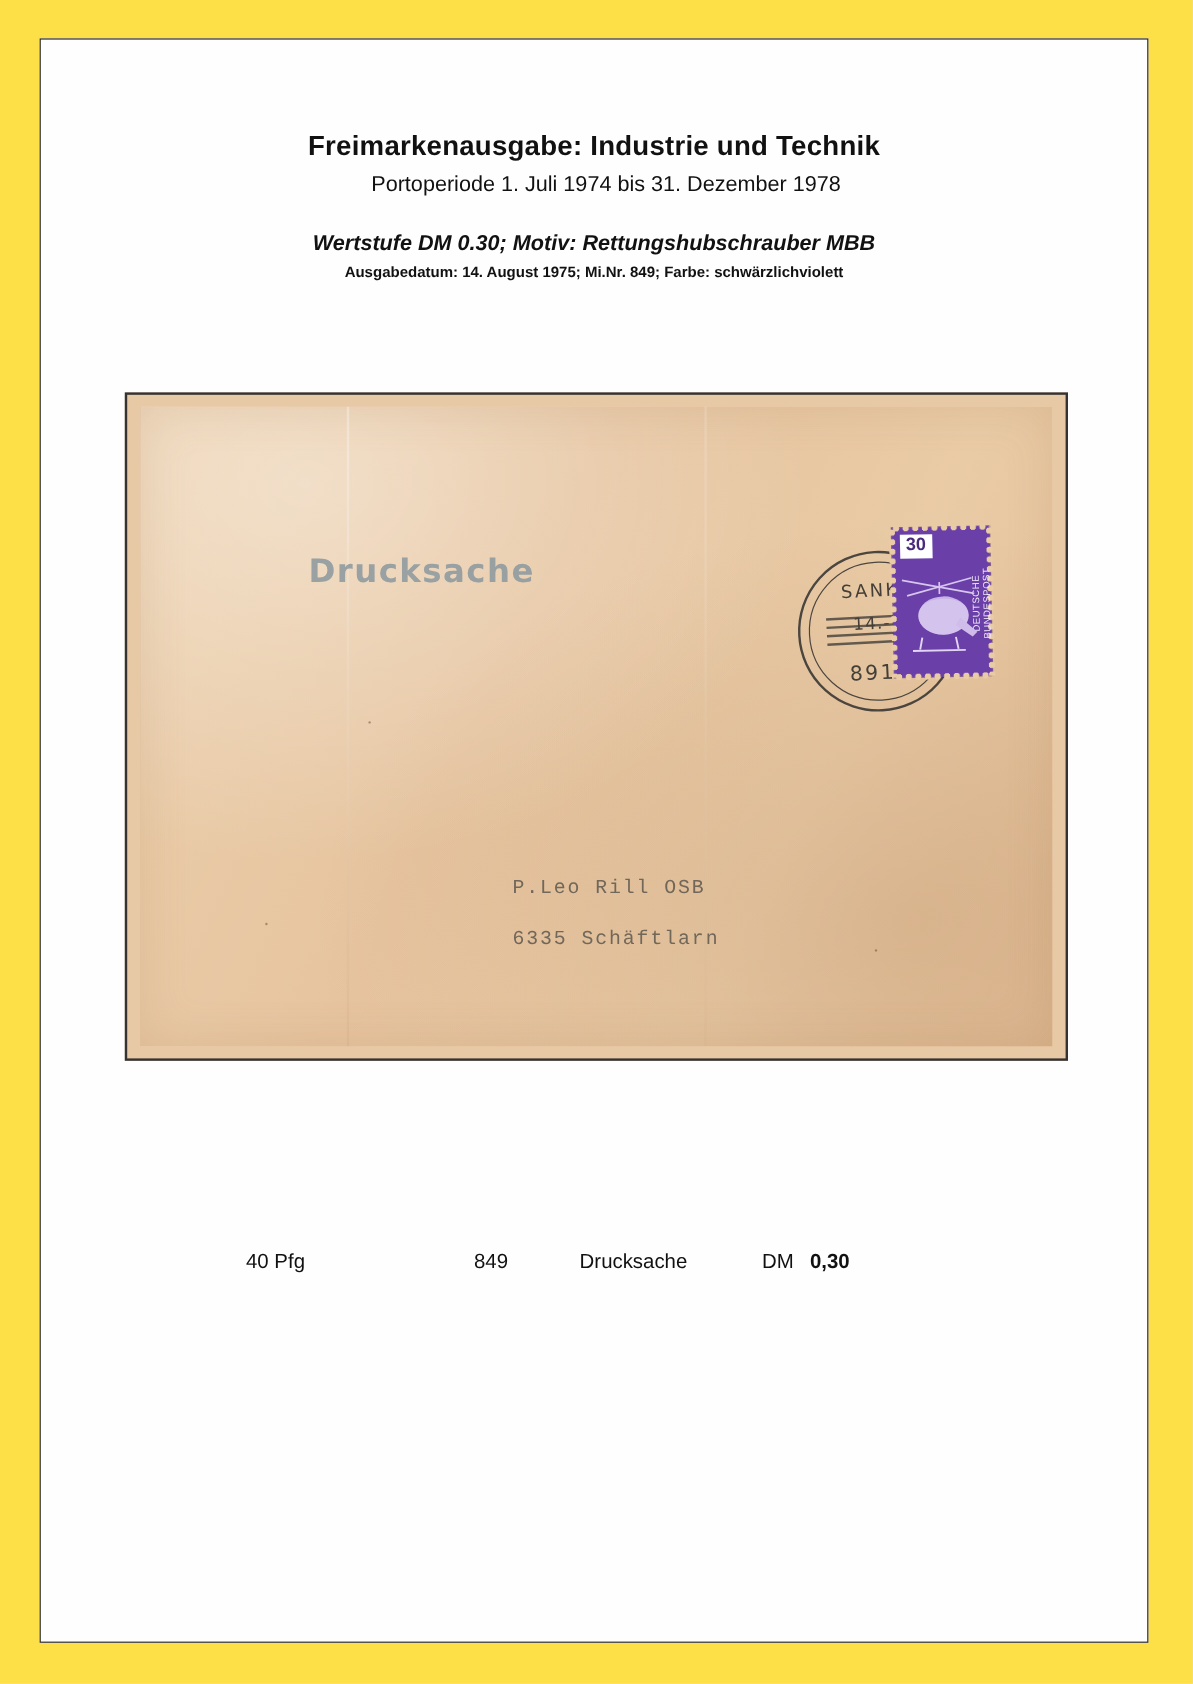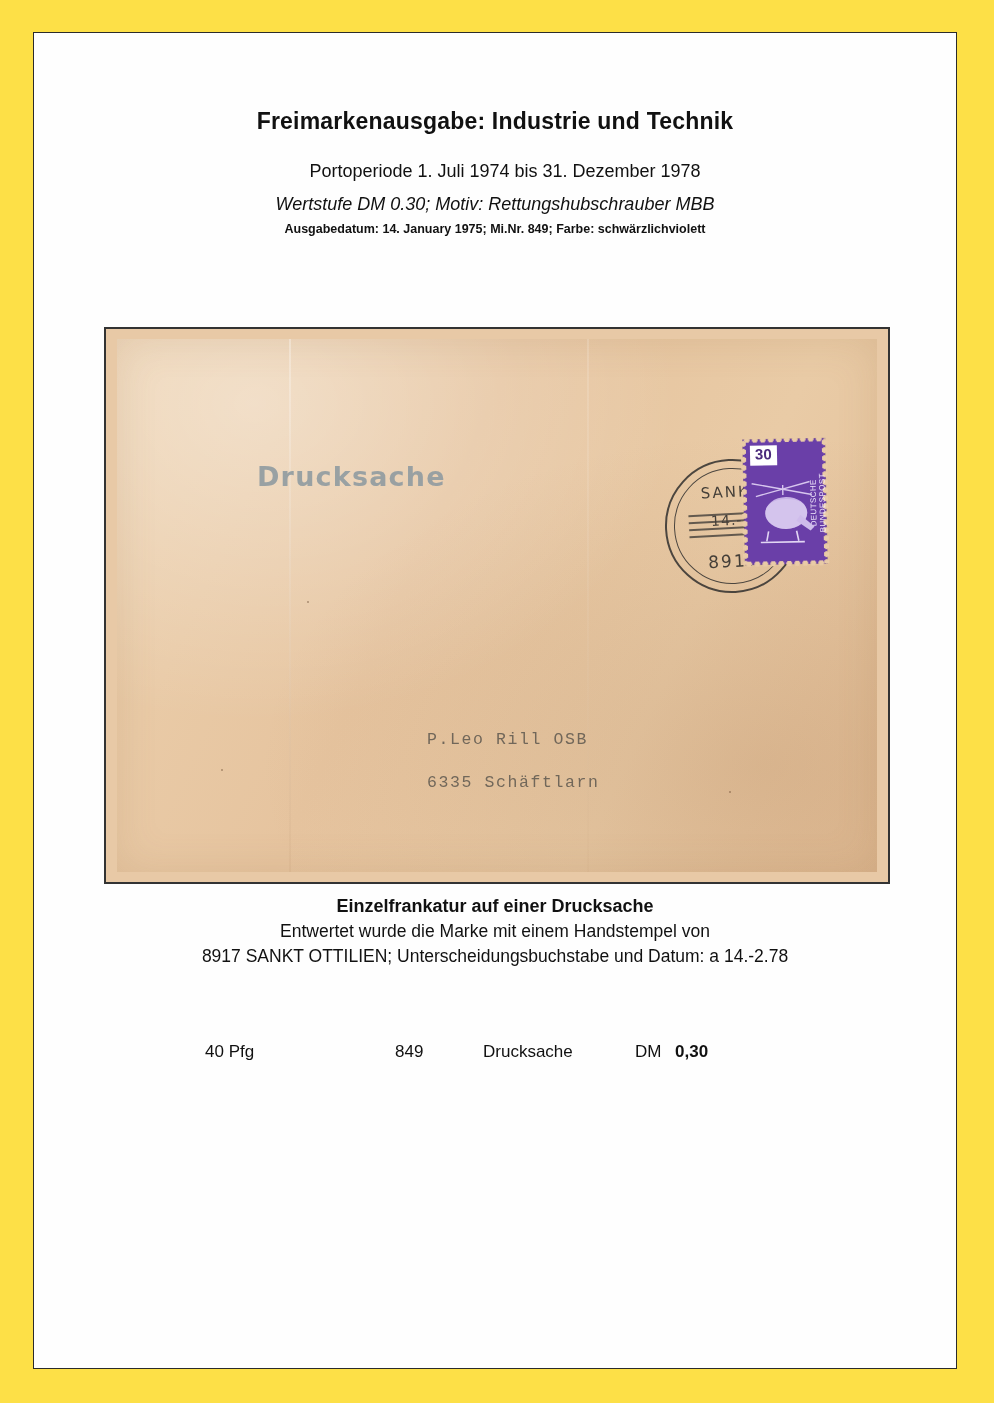--- a/index.html
+++ b/index.html
@@ -39,29 +39,29 @@
     width: 924px;
     text-align: center;
   }
   .title-main {
     font-size: 23px;
     font-weight: bold;
     color: #111;
     letter-spacing: 0.2px;
   }
   .title-sub {
-    margin-top: 26px;
+    margin-top: 8px;
     font-size: 18px;
     color: #111;
     padding-left: 20px;
   }
   .title-value {
-    margin-top: 12px;
+    margin-top: 28px;
     font-size: 18px;
-    font-weight: normal;
+    font-weight: bold;
     font-style: italic;
     color: #111;
   }
   .title-meta {
     margin-top: 7px;
     font-size: 12.5px;
     font-weight: bold;
     color: #111;
   }
   
@@ -277,21 +277,21 @@
 </head>
 <body>
 
 <div class="page">
   <div class="sheet-border"></div>
 
   <div class="header">
     <div class="title-main">Freimarkenausgabe: Industrie und Technik</div>
     <div class="title-sub">Portoperiode 1. Juli 1974 bis 31. Dezember 1978</div>
     <div class="title-value">Wertstufe DM 0.30; Motiv: Rettungshubschrauber MBB</div>
-    <div class="title-meta">Ausgabedatum: 14. January 1975; Mi.Nr. 849; Farbe: schwärzlichviolett</div>
+    <div class="title-meta">Ausgabedatum: 14. August 1975; Mi.Nr. 849; Farbe: schwärzlichviolett</div>
   </div>
 
   <div class="cover-frame">
     <div class="cover-inner">
       <div class="fold-line" style="left:172px"></div>
       <div class="fold-line" style="left:470px; opacity:.35"></div>
       <div class="speck" style="left:190px; top:262px;"></div>
       <div class="speck" style="left:104px; top:430px;"></div>
       <div class="speck" style="left:612px; top:452px;"></div>
 
@@ -334,25 +334,20 @@
         </svg>
       </div>
 
       <div class="addr">
         <div>P.Leo Rill OSB</div>
         <div>6335 Schäftlarn</div>
       </div>
     </div>
   </div>
 
-  <div class="caption">
-    <div class="cap-l1">Einzelfrankatur auf einer Drucksache</div>
-    <div class="cap-l2">Entwertet wurde die Marke mit einem Handstempel von</div>
-    <div class="cap-l3">8917 SANKT OTTILIEN; Unterscheidungsbuchstabe und Datum: a 14.-2.78</div>
-  </div>
 
   <div class="porto">
     <div class="porto-row">
       <span class="pc1">40 Pfg</span>
       <span class="pc2">849</span>
       <span class="pc3">Drucksache</span>
       <span class="pc4">DM</span>
       <span class="pc5">0,30</span>
     </div>
   </div>

